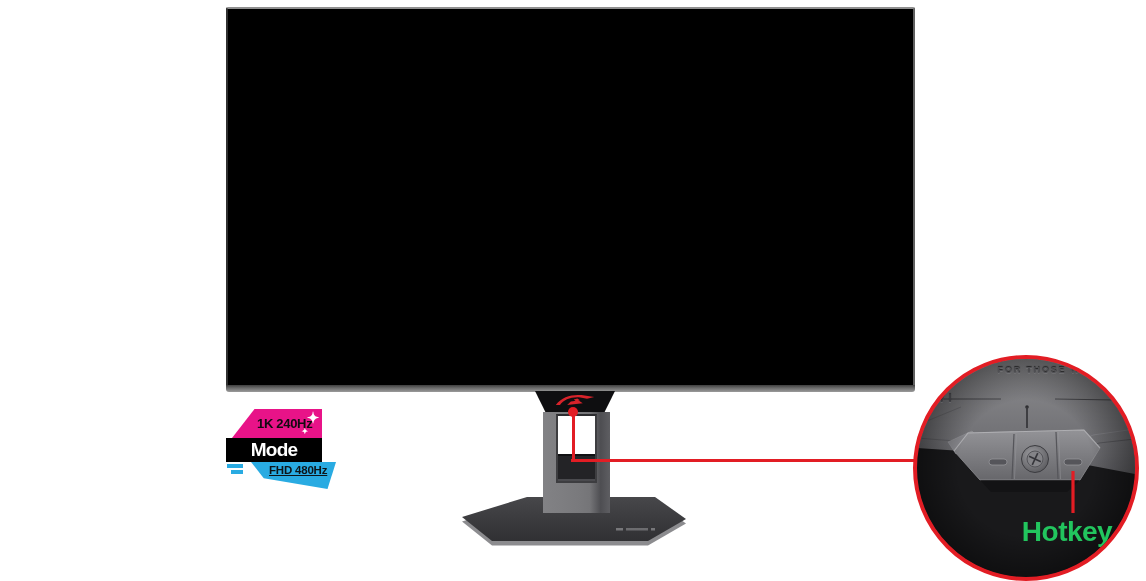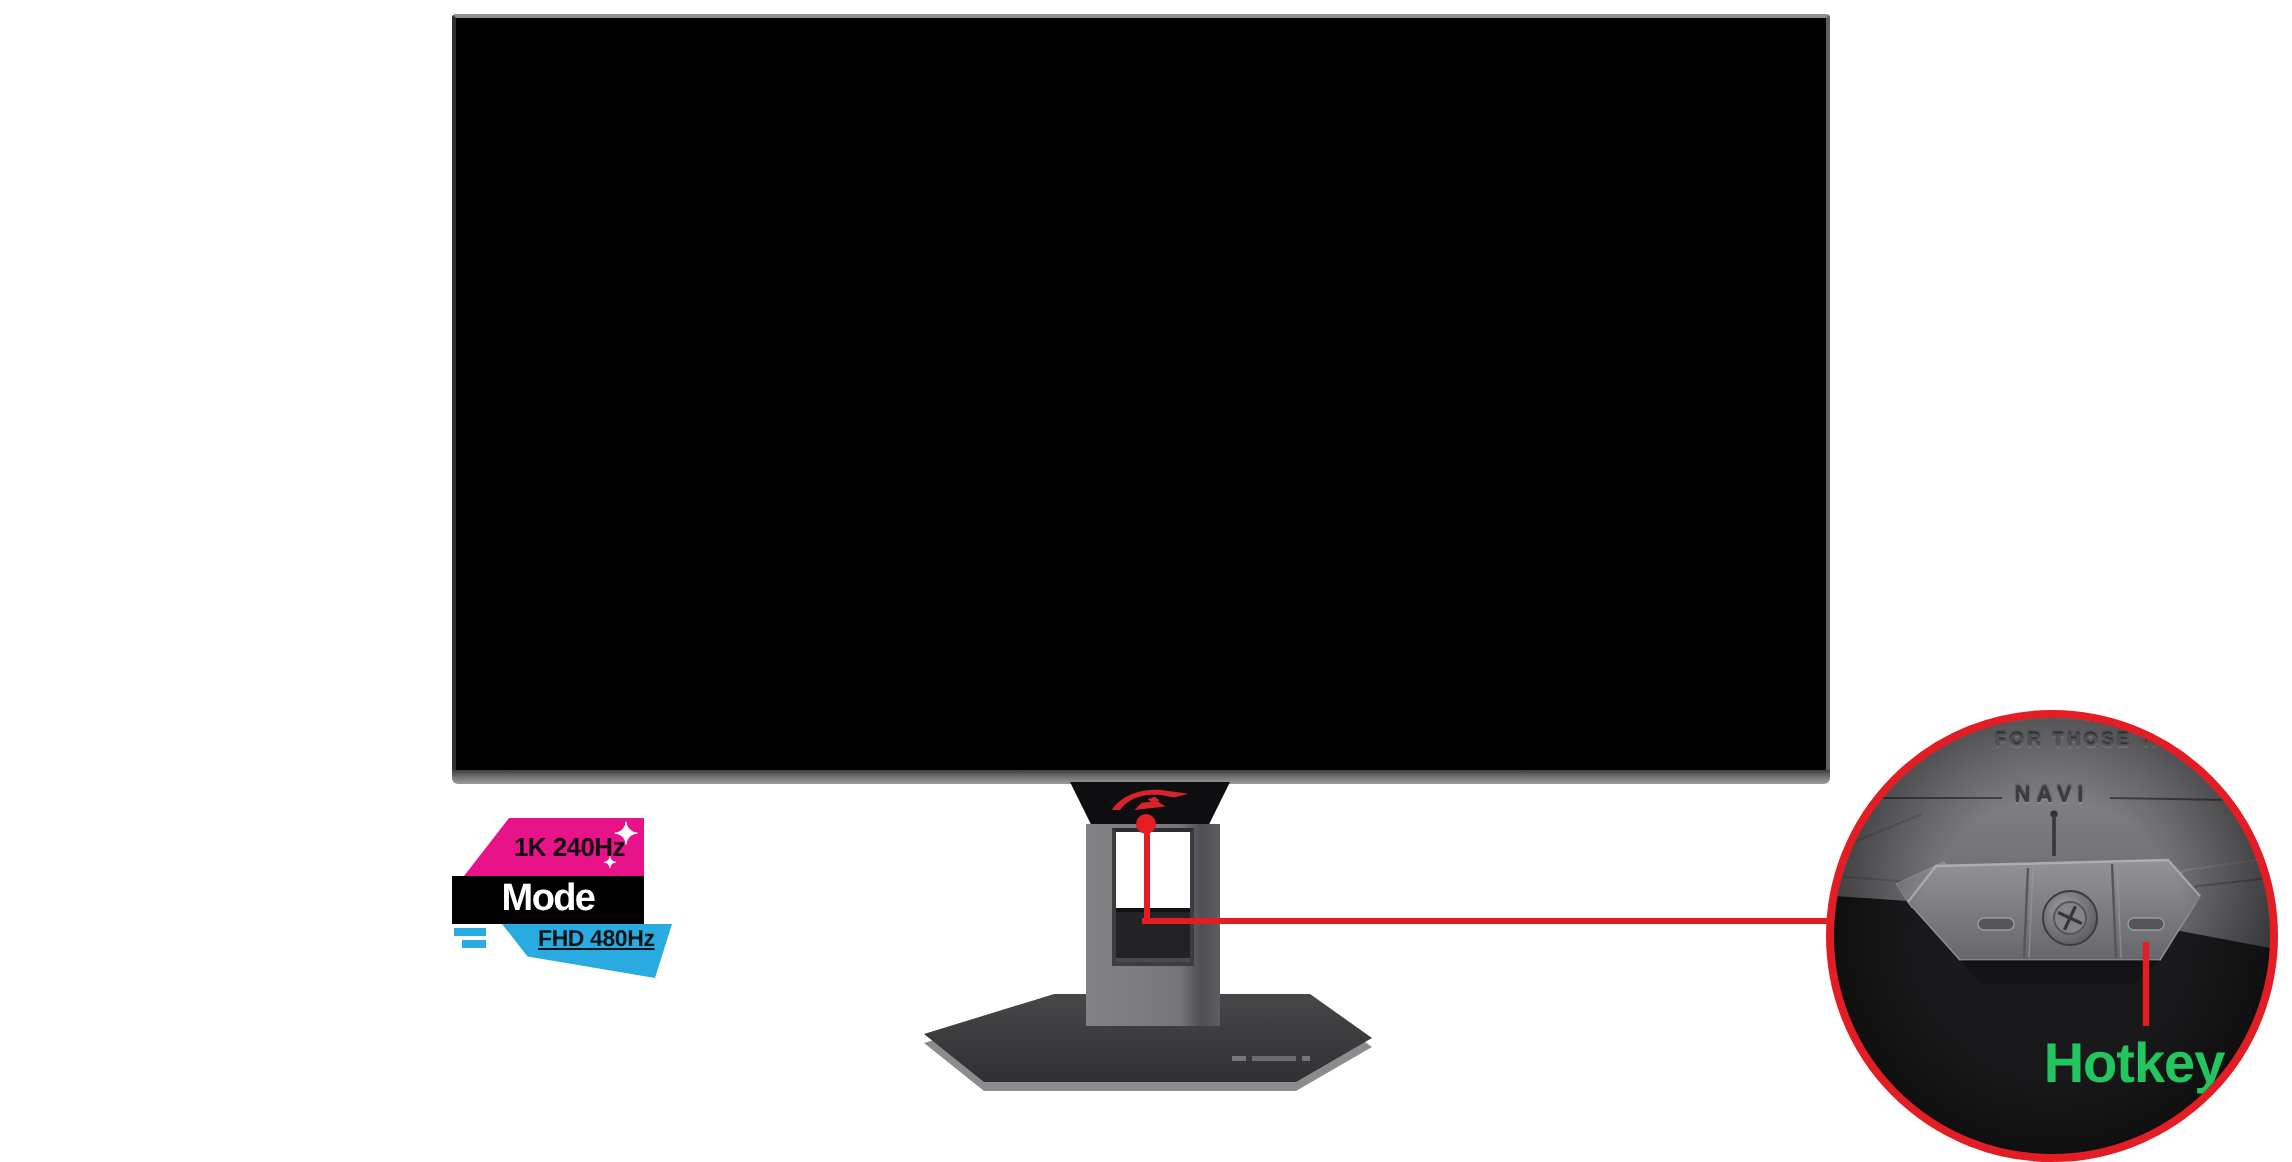--- a/index.html
+++ b/index.html
@@ -81,21 +81,21 @@
     border-radius:50%; border:4px solid #e21d24; background:#19191b;
     overflow:hidden; z-index:10;
   }
   .callout svg.callout-art { position:absolute; left:0; top:0; width:218px; height:218px; }
   .embossed {
     position:absolute; left:0; top:6px; width:100%; text-align:right;
     font-size:9px; font-weight:bold; letter-spacing:1.8px; color:#525256;
     text-shadow:0 -1px 1px rgba(0,0,0,.65), 0 1px 0 rgba(255,255,255,.10);
   }
   .navi {
-    position:absolute; left:0; top:33px; width:100%; text-align:center;
+    position:absolute; left:0; top:33px; width:100%; 
     font-size:11px; font-weight:bold; letter-spacing:3px; color:#3c3c40;
     text-shadow:0 -1px 1px rgba(0,0,0,.55), 0 1px 0 rgba(255,255,255,.10);
   }
   .hotkey {
     position:absolute; left:95px; top:157px; width:110px; text-align:center;
     font-size:28px; font-weight:bold; color:#22c55e; letter-spacing:-0.5px;
   }
 </style>
 </head>
 <body>

